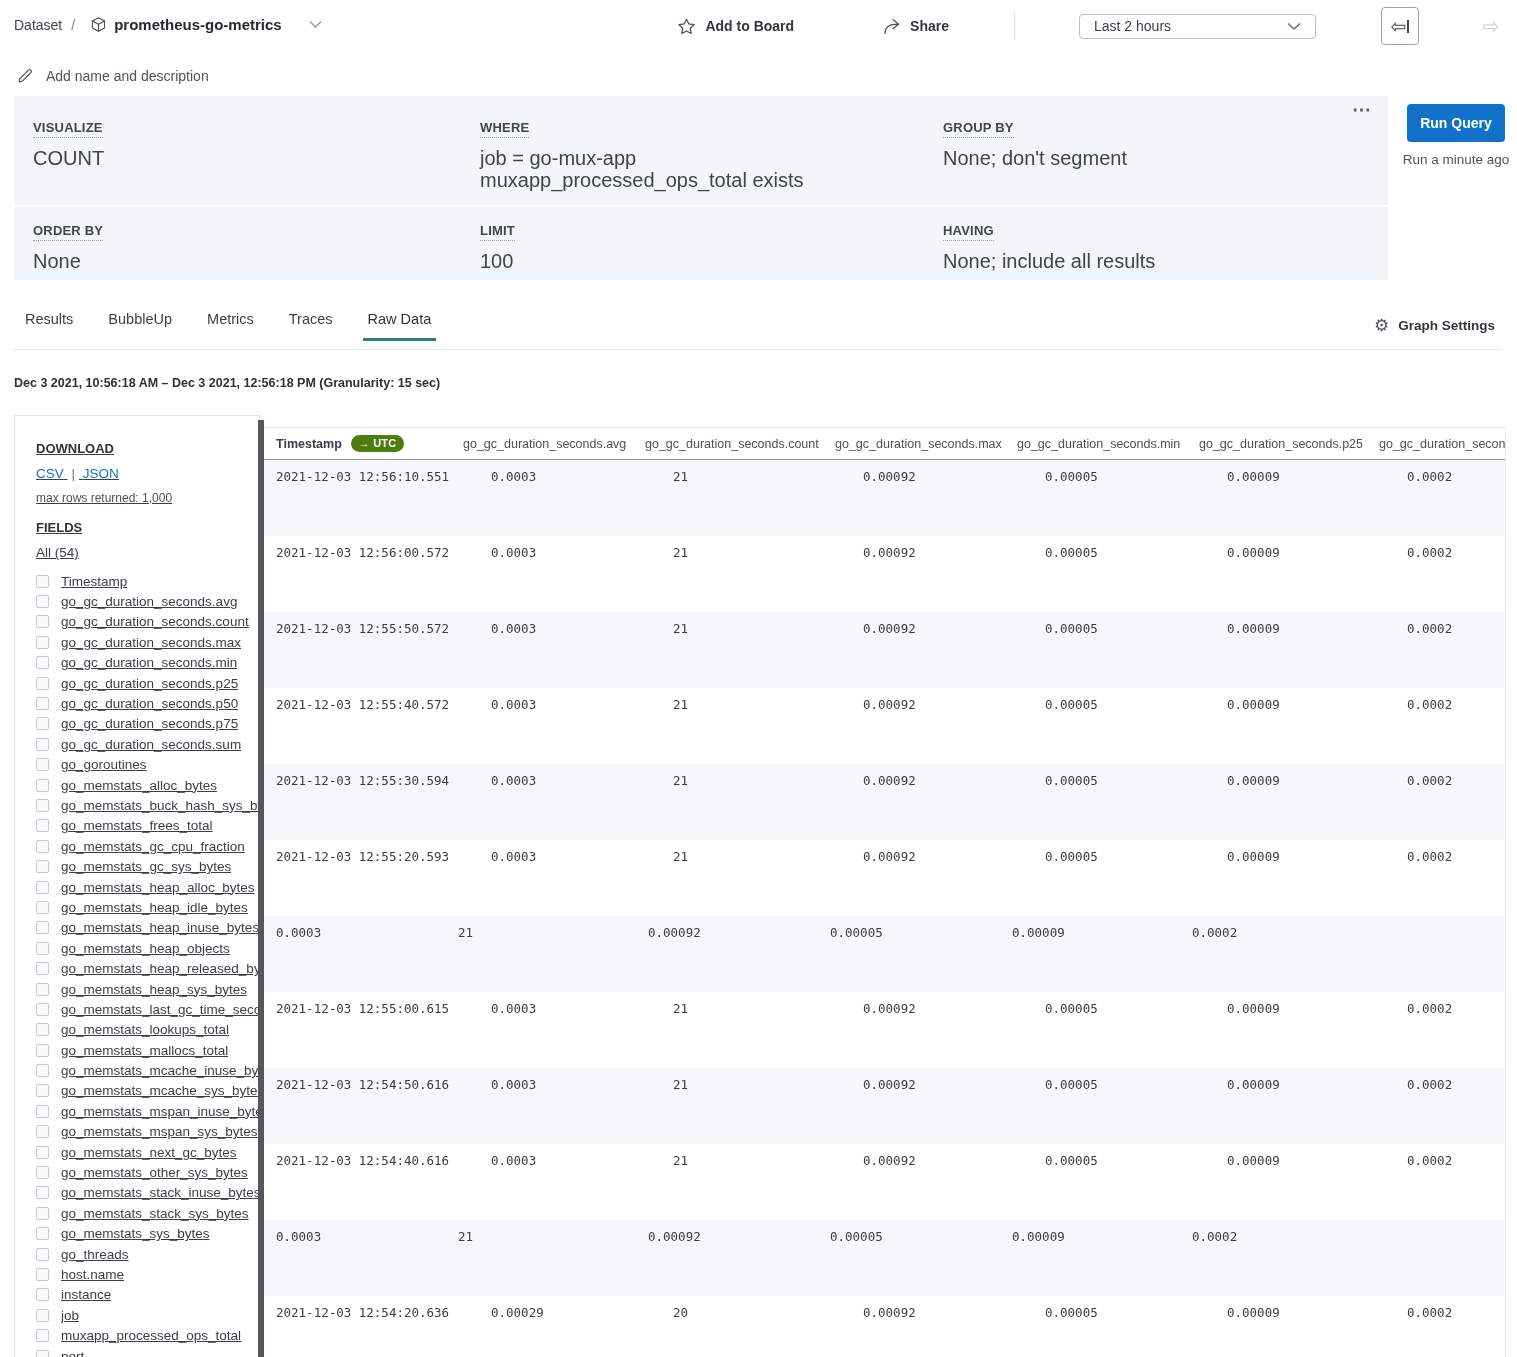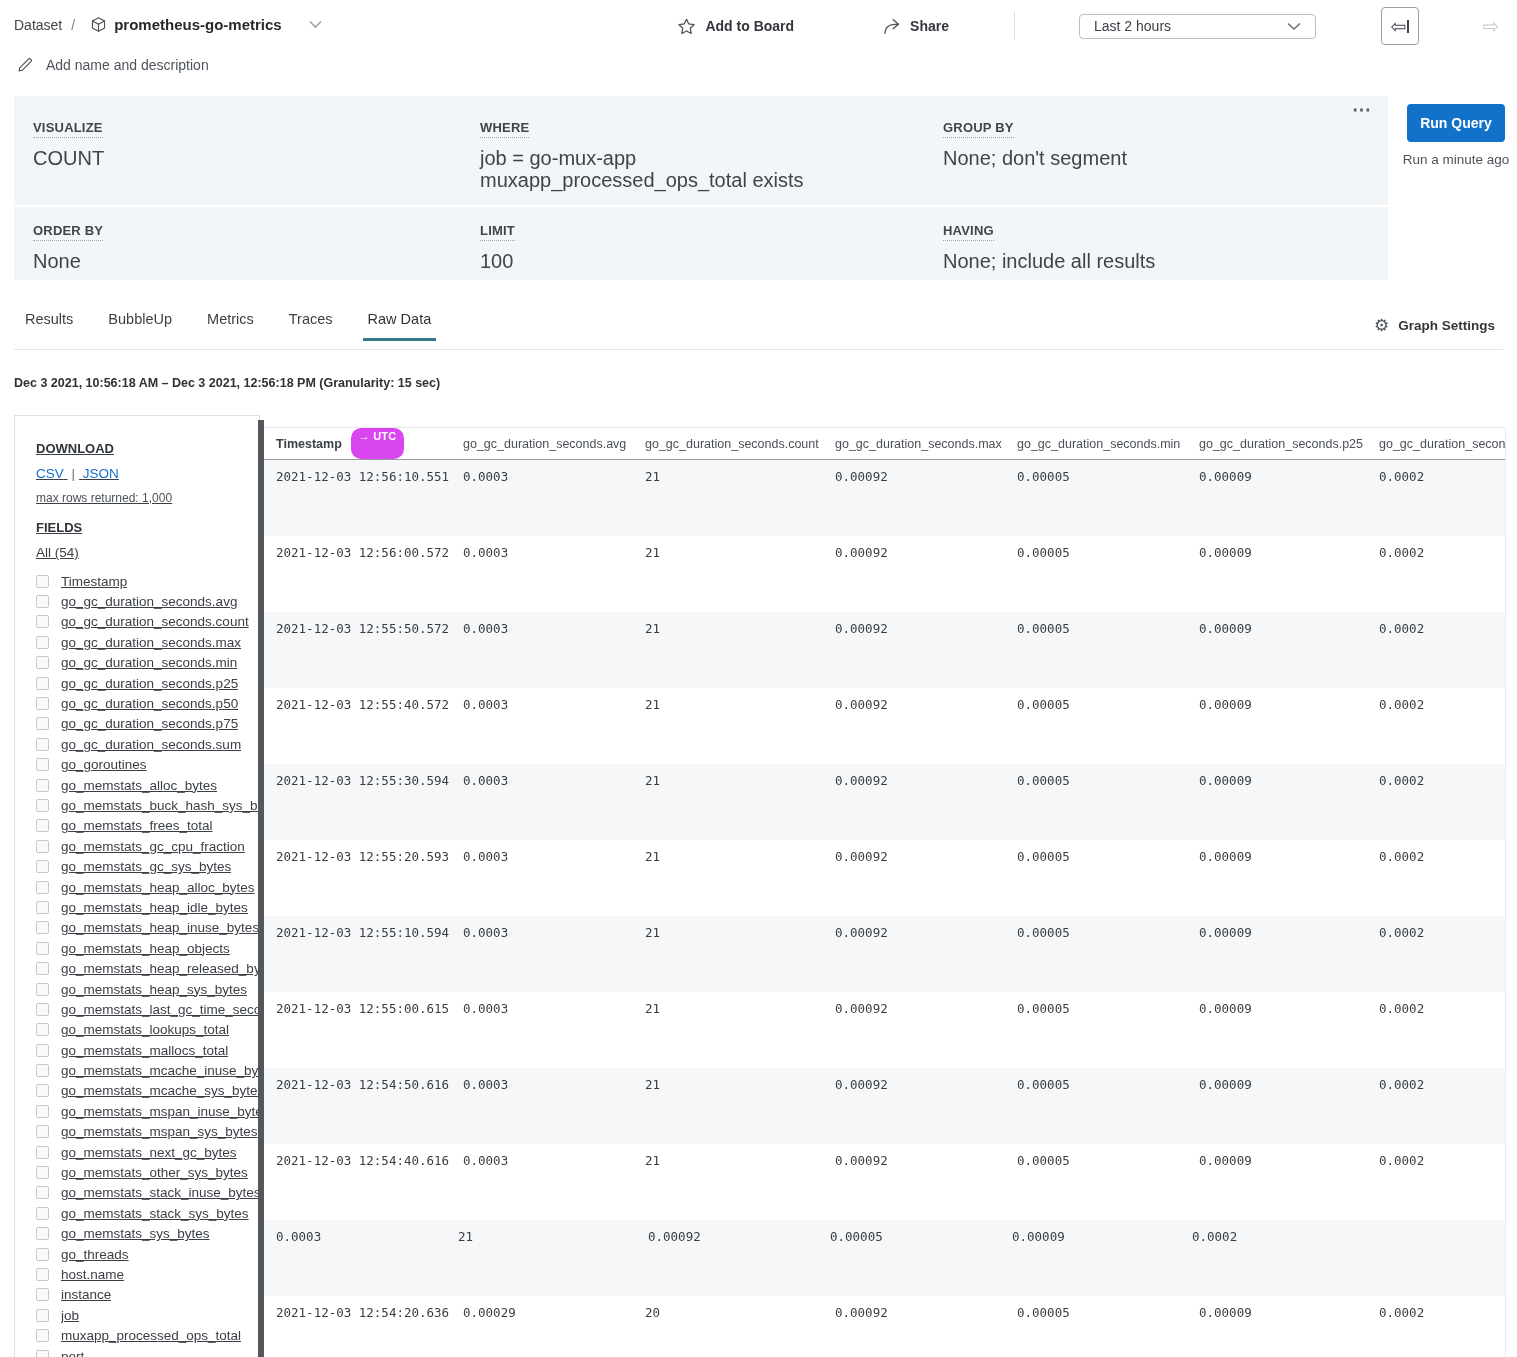--- a/index.html
+++ b/index.html
@@ -26,21 +26,21 @@
   .time-select { width:237px; height:25px; border:1px solid #b9bfc5; border-radius:4px;
     display:flex; align-items:center; justify-content:space-between; padding:0 14px;
     font-size:14px; color:#3a3f45; margin-right:17px; background:#fff; cursor:pointer; }
   .hist-back { width:38px; height:38px; border:1px solid #9aa0a6; border-radius:4px;
     display:flex; align-items:center; justify-content:center; gap:1px;
     font-size:19px; color:#3f444a; margin-right:10px; cursor:pointer; background:#fff; }
   .hist-back .bar { width:2px; height:13px; background:#3f444a; }
   .hist-fwd { font-size:20px; color:#c7cbd0; width:28px; text-align:center; }
 
   
-  .name-row { position:absolute; left:17px; top:56px; display:flex; gap:12px; align-items:center;
+  .name-row { position:absolute; left:17px; top:67px; display:flex; gap:12px; align-items:center;
     color:#4e545b; font-size:14px; cursor:pointer; }
 
   
   .qp { position:absolute; left:14px; width:1374px; background:#f3f6f8; }
   .qp1 { top:96px; height:109px; }
   .qp2 { top:207px; height:73px; }
   .qcol { position:absolute; top:22px; }
   .qcol.c1 { left:19px; } .qcol.c2 { left:466px; } .qcol.c3 { left:929px; }
   .qp2 .qcol { top:14px; }
   .q-label { display:inline-block; font-size:13px; font-weight:600; letter-spacing:.2px; color:#3f454c;
@@ -83,29 +83,29 @@
     margin-right:12px; flex:none; cursor:pointer; }
   .f-label { white-space:nowrap; overflow:hidden; }
 
   .v-divider { position:absolute; left:258px; top:420px; width:6px; bottom:0; background:#54575c; }
 
   
   .table { position:absolute; left:264px; top:427px; right:0; bottom:0; overflow:hidden; background:#fff; }
   .thead { display:flex; align-items:center; height:33px; padding-left:12px;
     border-top:1px solid #e7eaed; border-bottom:1px solid #97999c; font-size:12.5px; color:#4b5157; }
   .th-ts { width:187px; display:flex; align-items:center; gap:9px; font-weight:700; color:#3a3f45; flex:none; }
-  .badge { background:#d946ef; color:#fff; font-size:11px; font-weight:700; padding:2px 8px 17px;
+  .badge { background:#4d7c0f; color:#fff; font-size:11px; font-weight:700; padding:2px 8px 3px;
     border-radius:10px; letter-spacing:.2px; white-space:nowrap; cursor:pointer; }
   .hcols, .row-cols { display:flex; flex:1; min-width:0; }
   .col { width:182px; flex:none; white-space:nowrap; overflow:hidden; }
   .col:nth-child(2) { width:190px; }
   .col:nth-child(5) { width:180px; }
   .col:nth-child(6) { width:auto; flex:1; min-width:0; }
   .tr { display:flex; height:76px; padding:9px 0 0 12px; cursor:pointer;
-    font-family:"DejaVu Sans Mono", monospace; font-size:12.5px; color:#383d42; }
+    font-family:"DejaVu Sans Mono", monospace; font-size:12.5px; color:#383d42;gap:28px; }
   .tr:nth-child(odd) { background:#f5f7f9; }
   .td-ts { width:187px; flex:none; white-space:nowrap; overflow:hidden; }
   .gutter { position:absolute; right:0; top:427px; bottom:0; width:12px; background:#fff;
     border-left:1px solid #ececec; }
 
   .icon-stroke { stroke:#4b5056; fill:none; stroke-width:1.6; stroke-linecap:round; stroke-linejoin:round; }
 </style>
 </head>
 <body>
 
@@ -475,21 +475,20 @@
 
       <div class="col">0.0003</div>
           <div class="col">21</div>
           <div class="col">0.00092</div>
           <div class="col">0.00005</div>
           <div class="col">0.00009</div>
           <div class="col">0.0002</div>
         </div>
     </div>
       <div class="tr">
-      <div class="td-ts">2021-12-03 12:55:10.594</div>
       <div class="row-cols">
 
       <div class="col">0.0003</div>
           <div class="col">21</div>
           <div class="col">0.00092</div>
           <div class="col">0.00005</div>
           <div class="col">0.00009</div>
           <div class="col">0.0002</div>
         </div>
     </div>

